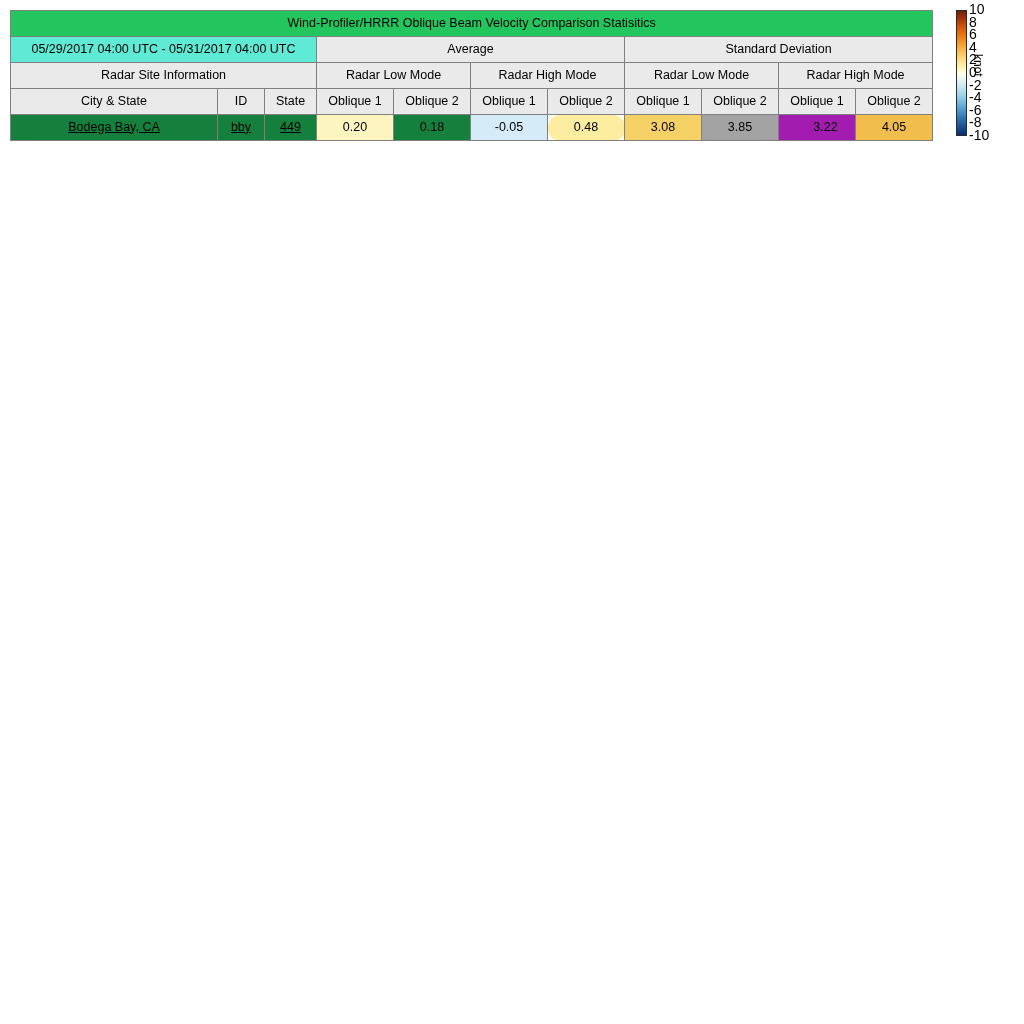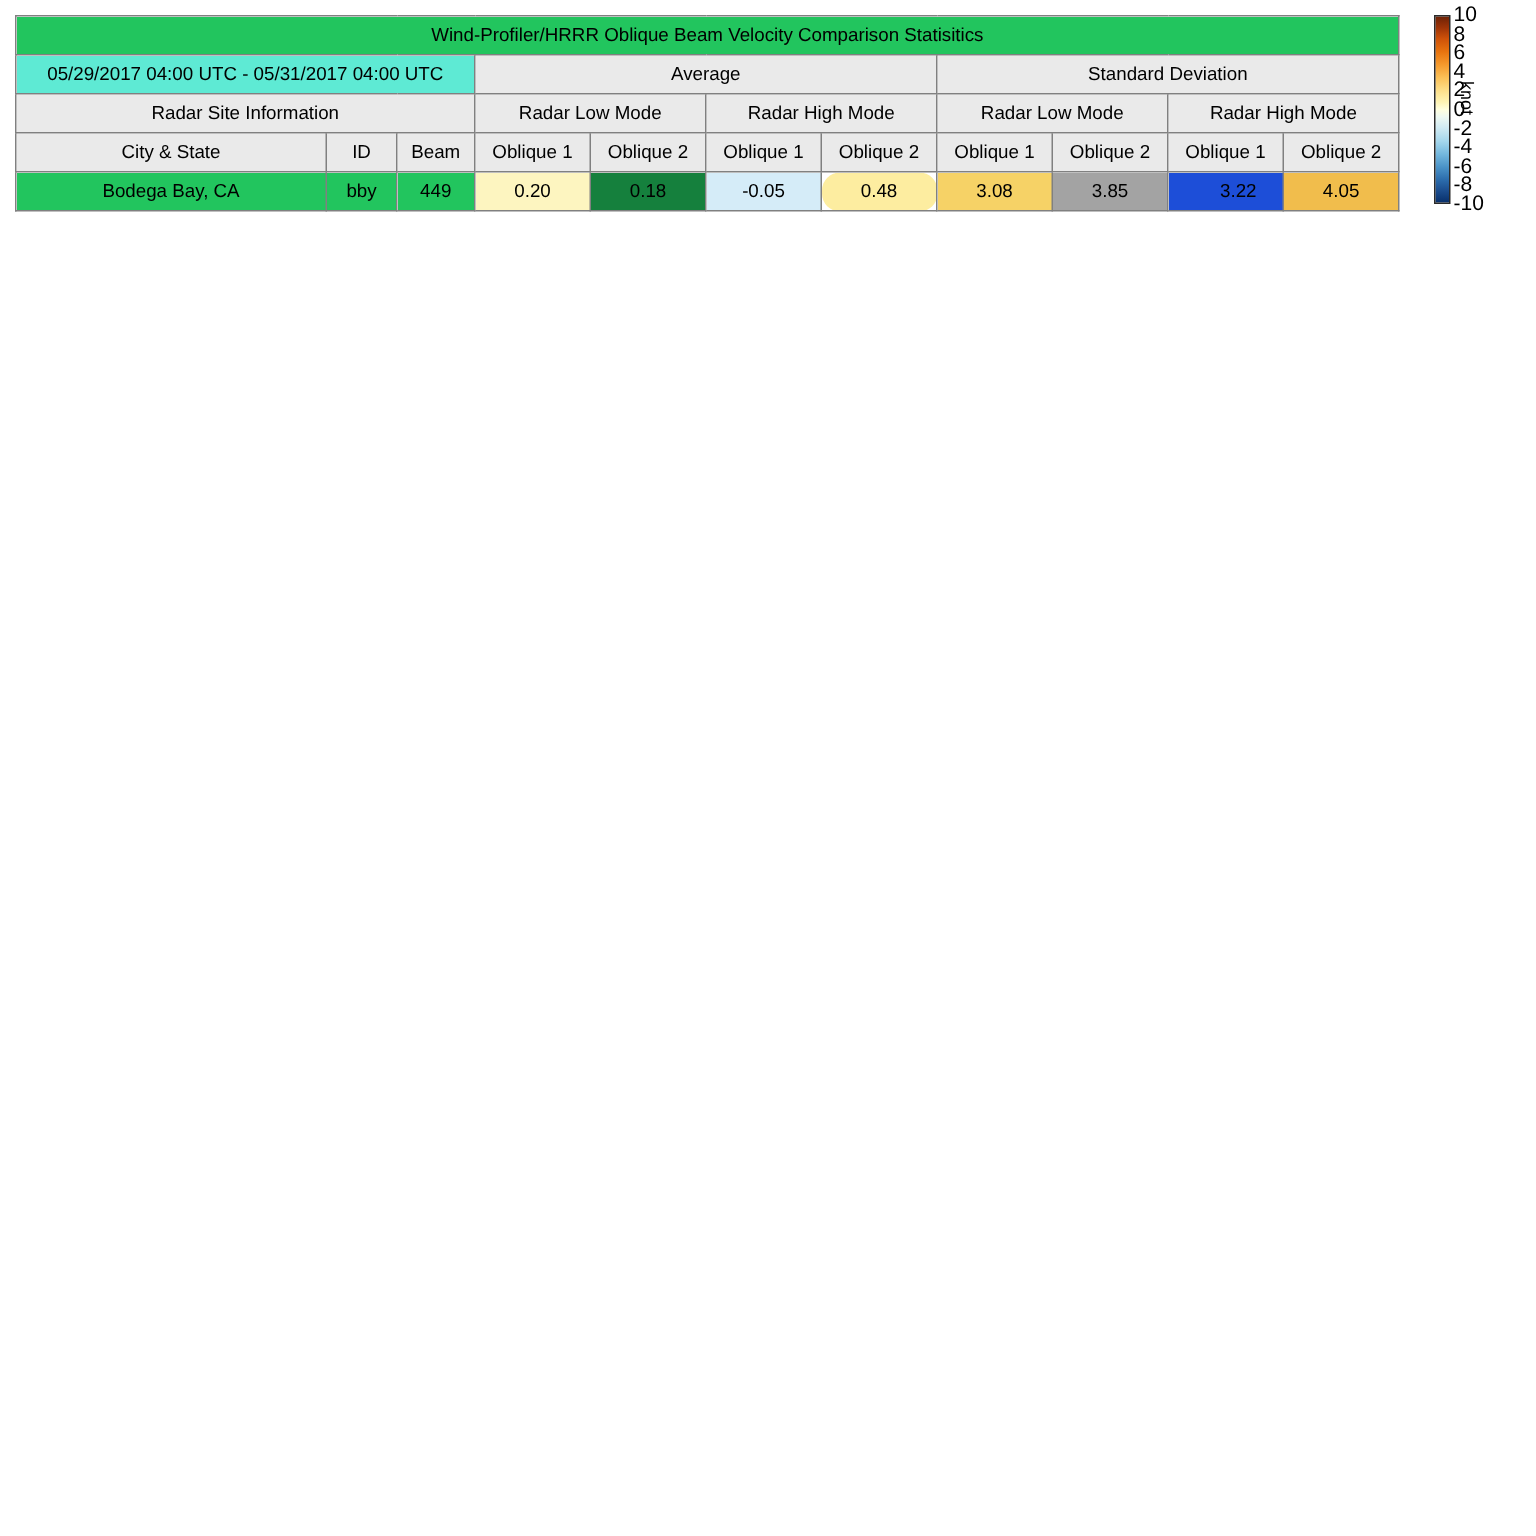--- a/index.html
+++ b/index.html
@@ -52,21 +52,22 @@
     background: #eaeaea;
   }
   td.title-cell {
     background: #22c55e;
   }
   td.daterange {
     background: #5eead4;
     text-align: center;
   }
   td.datacell {
-    background: #22c55e;
+    background: #15803d;
+    text-decoration: underline;
   }
 
   
   #colorbar-group {
     position: absolute;
     left: 955px;
     top: 10px;
     width: 66px;
     height: 140px;
   }
@@ -151,42 +152,42 @@
         <td class="hdr" colspan="3">Radar Site Information</td>
         <td class="hdr" colspan="2">Radar Low Mode</td>
         <td class="hdr" colspan="2">Radar High Mode</td>
         <td class="hdr" colspan="2">Radar Low Mode</td>
         <td class="hdr" colspan="2">Radar High Mode</td>
       </tr>
 
       <tr>
         <td class="hdr">City &amp; State</td>
         <td class="hdr">ID</td>
-        <td class="hdr">Beam</td>
+        <td class="hdr">State</td>
         <td class="hdr">Oblique 1</td>
         <td class="hdr">Oblique 2</td>
         <td class="hdr">Oblique 1</td>
         <td class="hdr">Oblique 2</td>
         <td class="hdr">Oblique 1</td>
         <td class="hdr">Oblique 2</td>
         <td class="hdr">Oblique 1</td>
         <td class="hdr">Oblique 2</td>
       </tr>
 
       <tr>
         <td class="datacell">Bodega Bay, CA</td>
         <td class="datacell">bby</td>
         <td class="datacell">449</td>
         <td style="background-color: rgb(253, 245, 192);">0.20</td>
         <td style="background-color: #15803d;">0.18</td>
         <td style="background-color: rgb(213, 236, 248);">-0.05</td>
         <td style="background-color: rgb(253, 237, 160); border-radius: 12px;">0.48</td>
         <td style="background-color: rgb(246, 210, 102);">3.08</td>
         <td style="background-color: #a3a3a3;">3.85</td>
-        <td style="background-color: #1d4ed8; padding-left: 20px;">3.22</td>
+        <td style="background-color: #a21caf; padding-left: 20px;">3.22</td>
         <td style="background-color: rgb(241, 189, 76);">4.05</td>
       </tr>
     </tbody>
       </table>
   </div>
 
   <div id="colorbar-group">
     <div id="colorbar-bar"></div>
     <div id="colorbar-ticks">
         <div class="cb-tick" style="top: -6px;">10</div>

